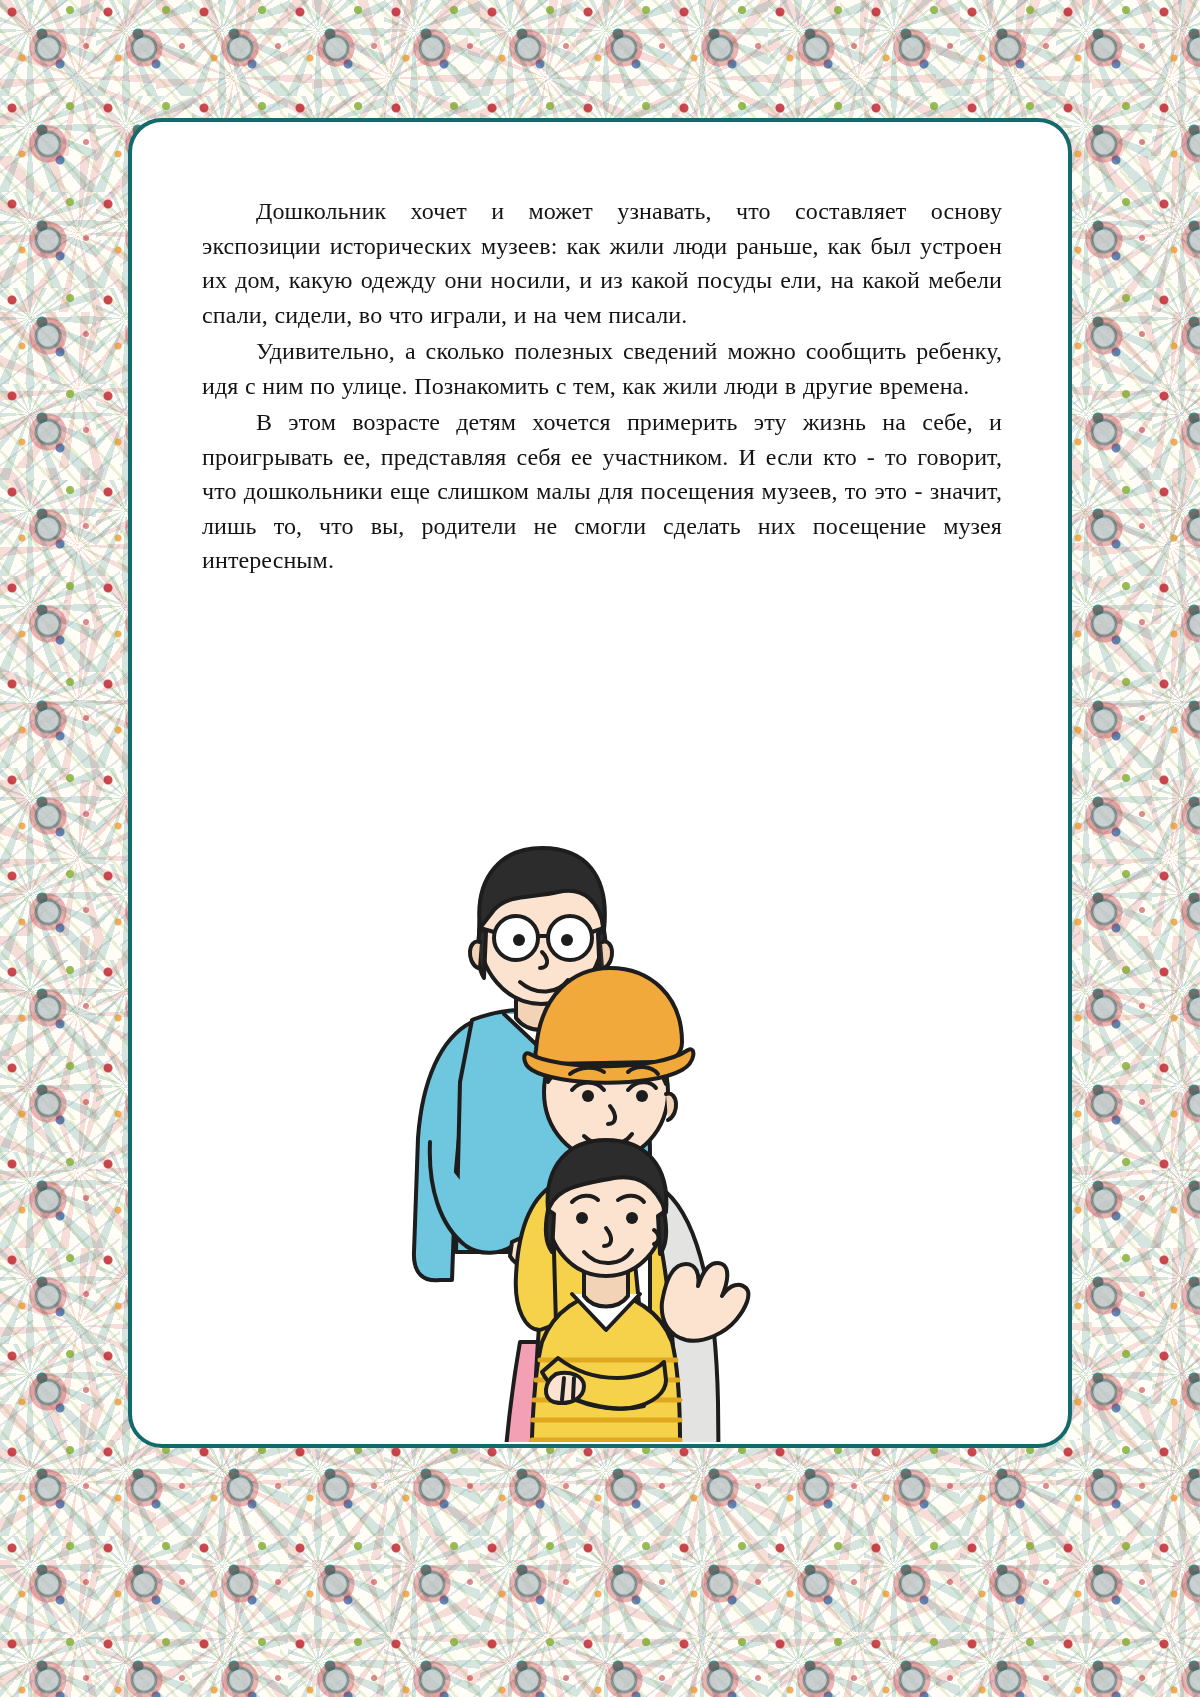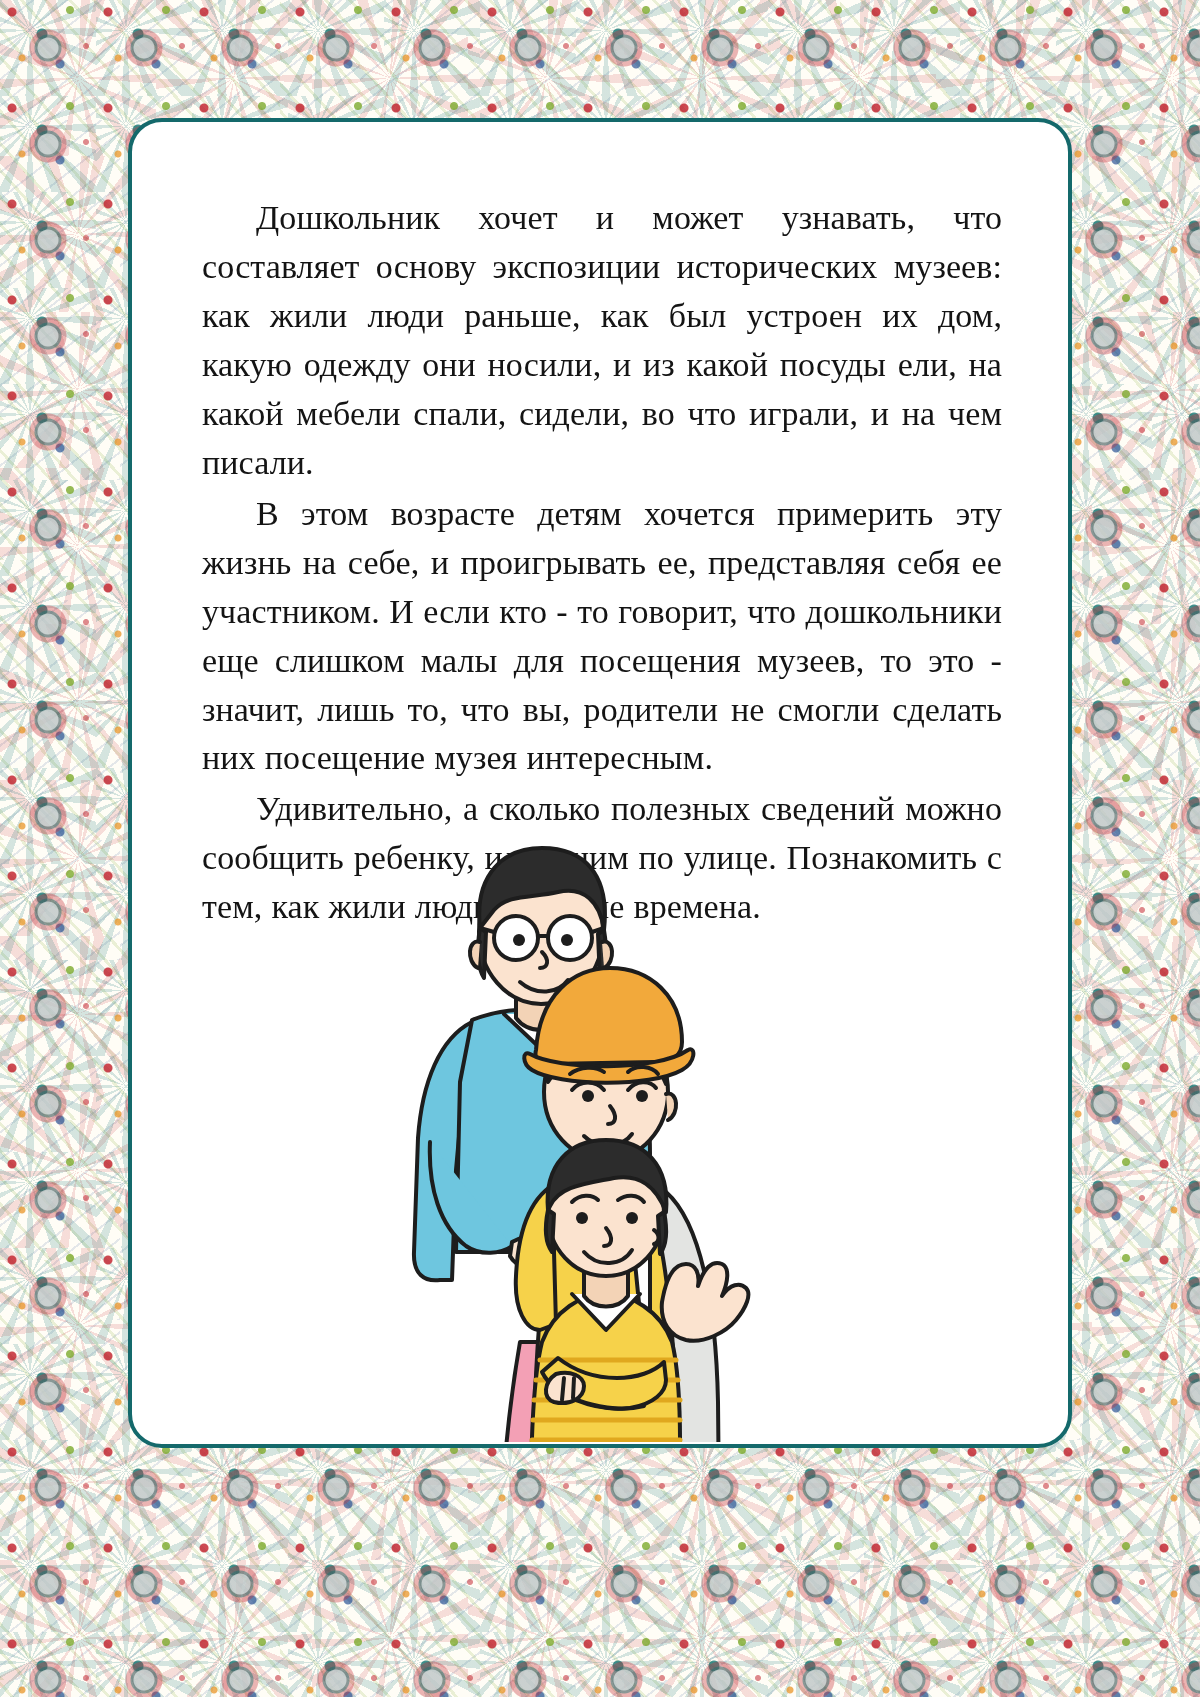--- a/index.html
+++ b/index.html
@@ -74,21 +74,21 @@
     position: absolute;
     left: 70px;
     top: 72px;
     width: 800px;
   }
 
   
   .para {
     margin: 0 0 2px 0;
     font-family: "Liberation Serif", serif;
-    font-size: 34px;
+    font-size: 24px;
     line-height: 1.44;
     color: #141414;
     text-align: justify;
     text-indent: 54px;
     letter-spacing: 0.1px;
     word-spacing: 0.5px;
   }
   .para:last-of-type { margin-bottom: 0; }
 
   
@@ -107,22 +107,22 @@
 </head>
 <body>
 
 <div class="page">
 
   <div class="border-pattern"></div>
 
   <div class="card">
     <div class="content">
       <p class="para">Дошкольник хочет и может узнавать, что составляет основу экспозиции исторических музеев: как жили люди раньше, как был устроен их дом, какую одежду они носили, и из какой посуды ели, на какой мебели спали, сидели, во что играли, и на чем писали.</p>
+      <p class="para">Удивительно, а сколько полезных сведений можно сообщить ребенку, идя с ним по улице. Познакомить с тем, как жили люди в другие времена.</p>
       <p class="para">В этом возрасте детям хочется примерить эту жизнь на себе, и проигрывать ее, представляя себя ее участником. И если кто - то говорит, что дошкольники еще слишком малы для посещения музеев, то это - значит, лишь то, что вы, родители не смогли сделать них посещение музея интересным.</p>
-      <p class="para">Удивительно, а сколько полезных сведений можно сообщить ребенку, идя с ним по улице. Познакомить с тем, как жили люди в другие времена.</p>
     </div>
 
     <div class="illustration-wrap">
       <svg class="illustration" width="520" height="660" viewBox="0 0 520 660" xmlns="http://www.w3.org/2000/svg">
         <g stroke="#1d1d1d" stroke-width="4" stroke-linejoin="round" stroke-linecap="round" fill="none">
 
           <path d="M128 240 C96 256 78 300 74 356 L70 470 C69 492 80 500 96 498
                    L108 498 L112 388 L120 300 Z" fill="#6ec6df"></path>
           <path d="M128 238 C168 222 232 222 268 250
                    C296 272 306 320 306 372 L302 470 L112 470 L116 300 Z" fill="#6ec6df"></path>

